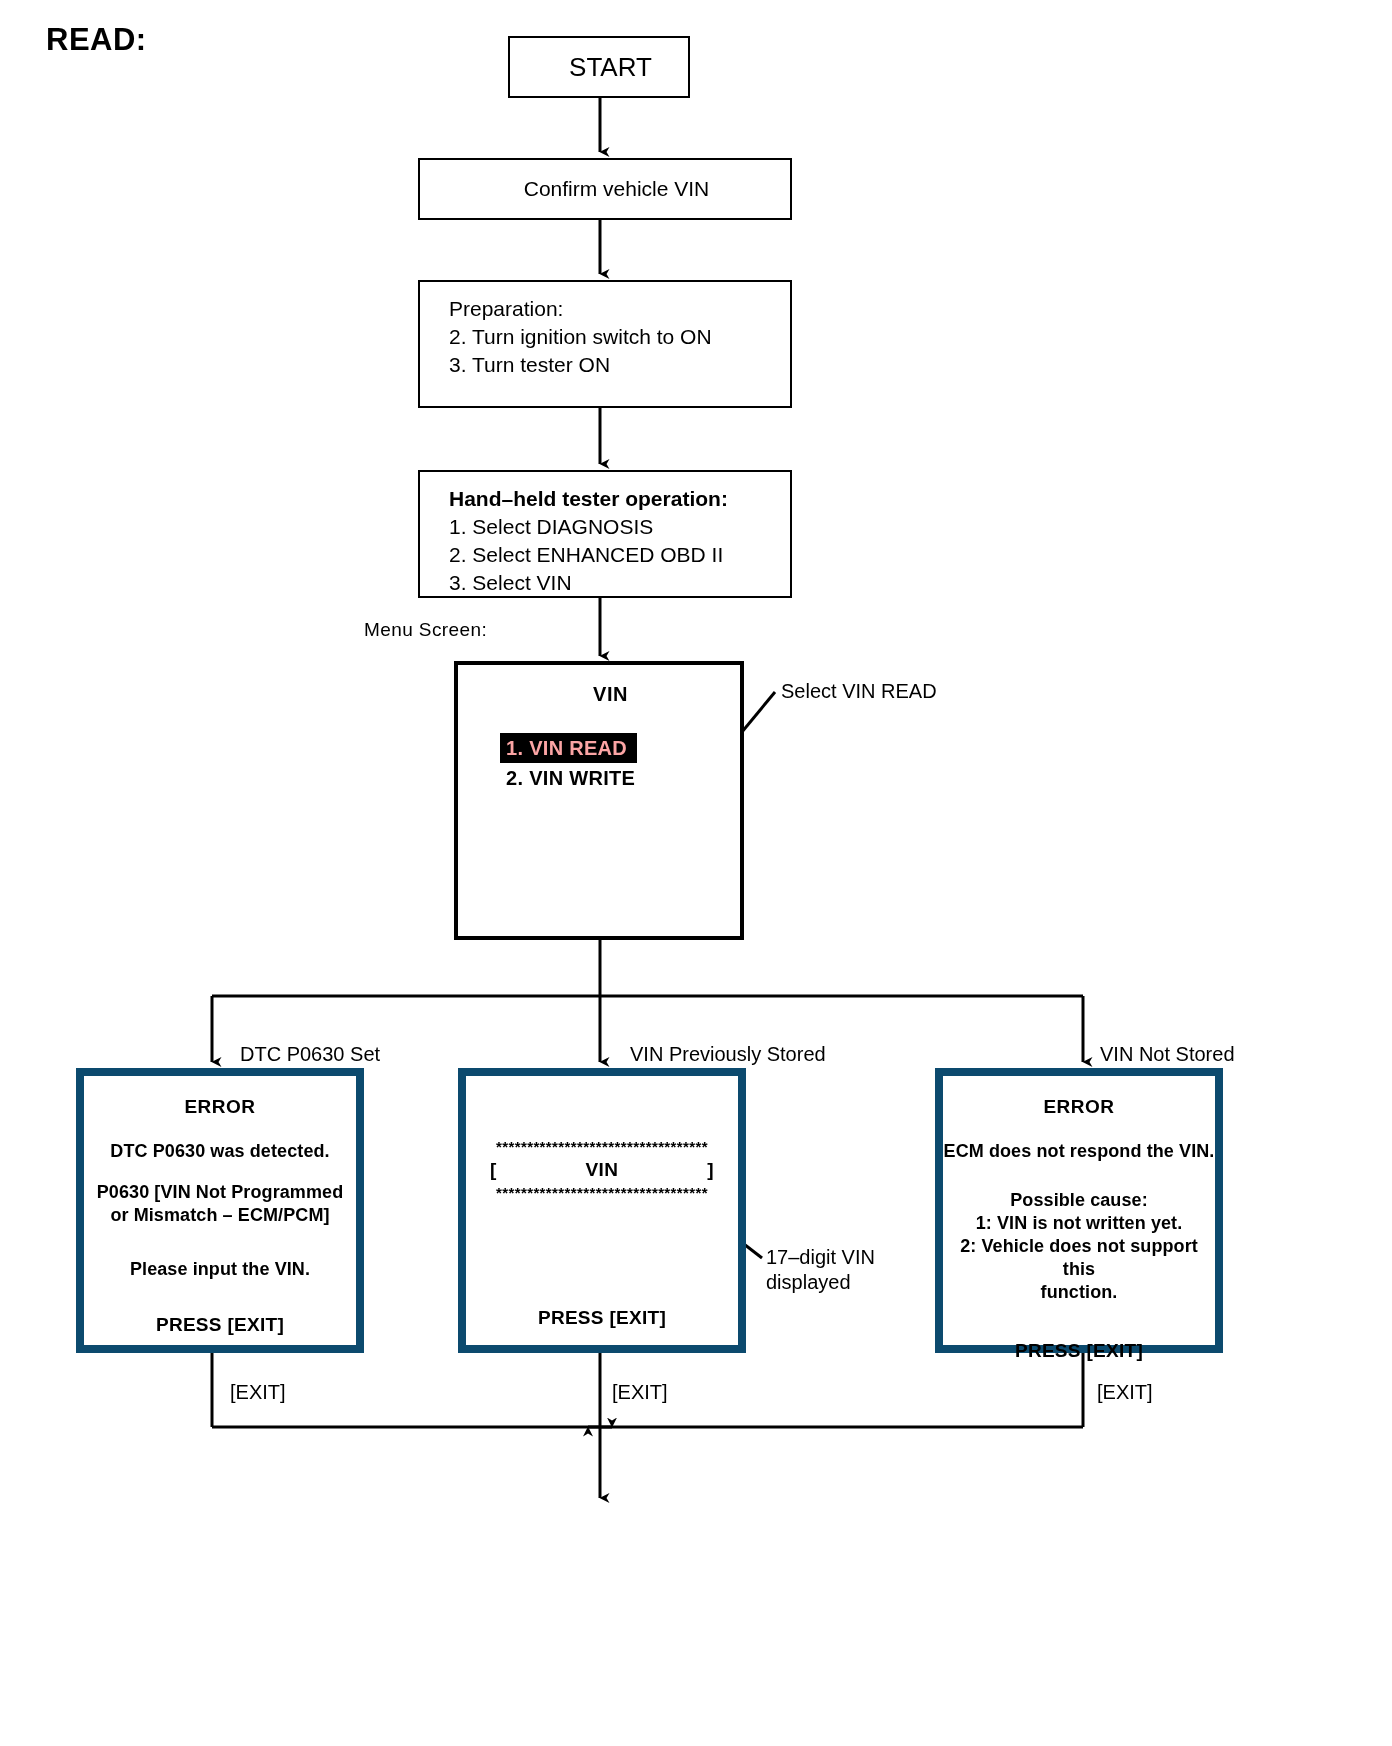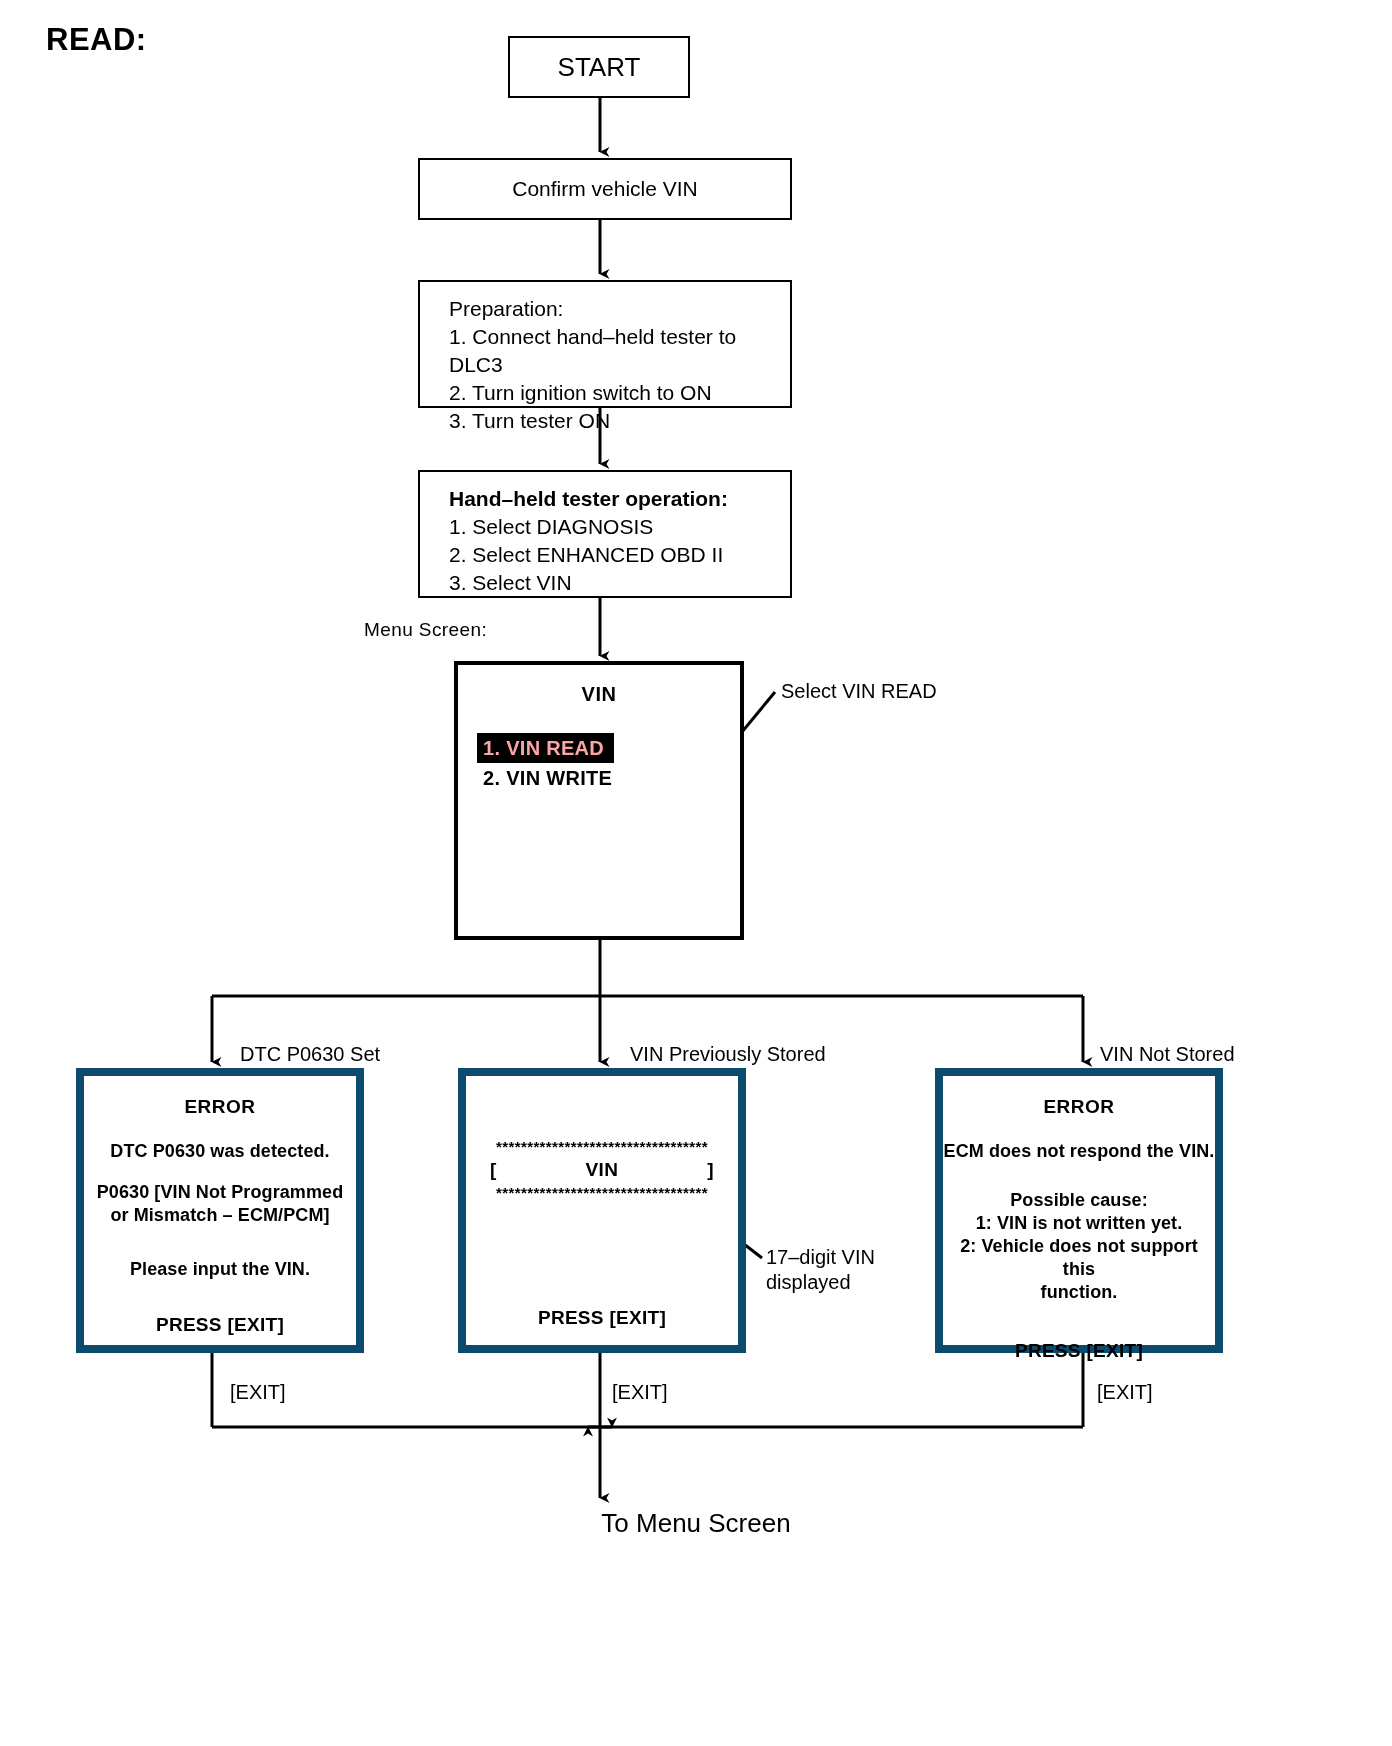--- a/index.html
+++ b/index.html
@@ -32,20 +32,21 @@
     font-size: 19px;
     font-weight: normal;
     letter-spacing: 0.4px;
   }
 
   
   .box {
     border: 2px solid #000;
     background: #fff;
     box-sizing: border-box;
+    padding-left: 23px;
   }
   .box-thick { border-width: 4px; }
 
   .box-start {
     left: 508px; top: 36px;
     width: 182px; height: 62px;
     display: flex; align-items: center; justify-content: center;
     font-size: 26px;
   }
   .box-confirm {
@@ -209,21 +210,20 @@
   <div class="abs box box-start">
     <span>START</span>
   </div>
 
   <div class="abs box box-confirm">
     <span>Confirm vehicle VIN</span>
   </div>
 
   <div class="abs box box-prep">
     <div>Preparation:</div>
-    <div>1. Connect hand–held tester to DLC3</div>
     <div>2. Turn ignition switch to ON</div>
     <div>3. Turn tester ON</div>
   </div>
 
   <div class="abs box box-hht">
     <div class="hht-title">Hand–held tester operation:</div>
     <div>1. Select DIAGNOSIS</div>
     <div>2. Select ENHANCED OBD II</div>
     <div>3. Select VIN</div>
   </div>
@@ -276,15 +276,14 @@
     <div class="scr-line">1: VIN is not written yet.</div>
     <div class="scr-line">2: Vehicle does not support this</div>
     <div class="scr-line">function.</div>
     <div class="scr-press" style="margin-top:36px;">PRESS [EXIT]</div>
   </div>
 
   <div class="abs lbl-exit-l">[EXIT]</div>
   <div class="abs lbl-exit-m">[EXIT]</div>
   <div class="abs lbl-exit-r">[EXIT]</div>
 
-  <div class="abs to-menu">To Menu Screen</div>
 
 </div>
 
 </body></html>

